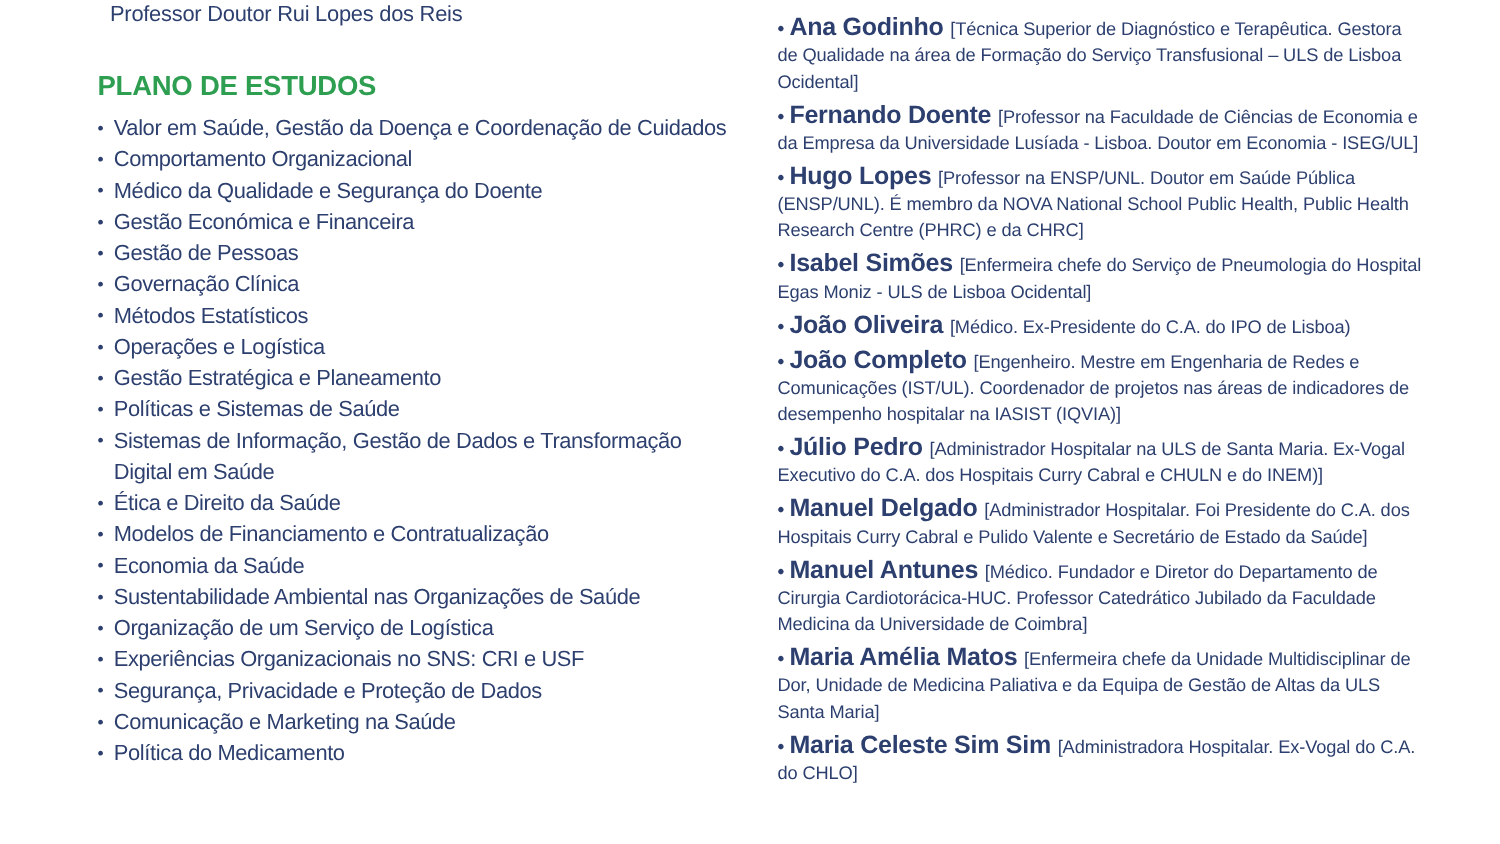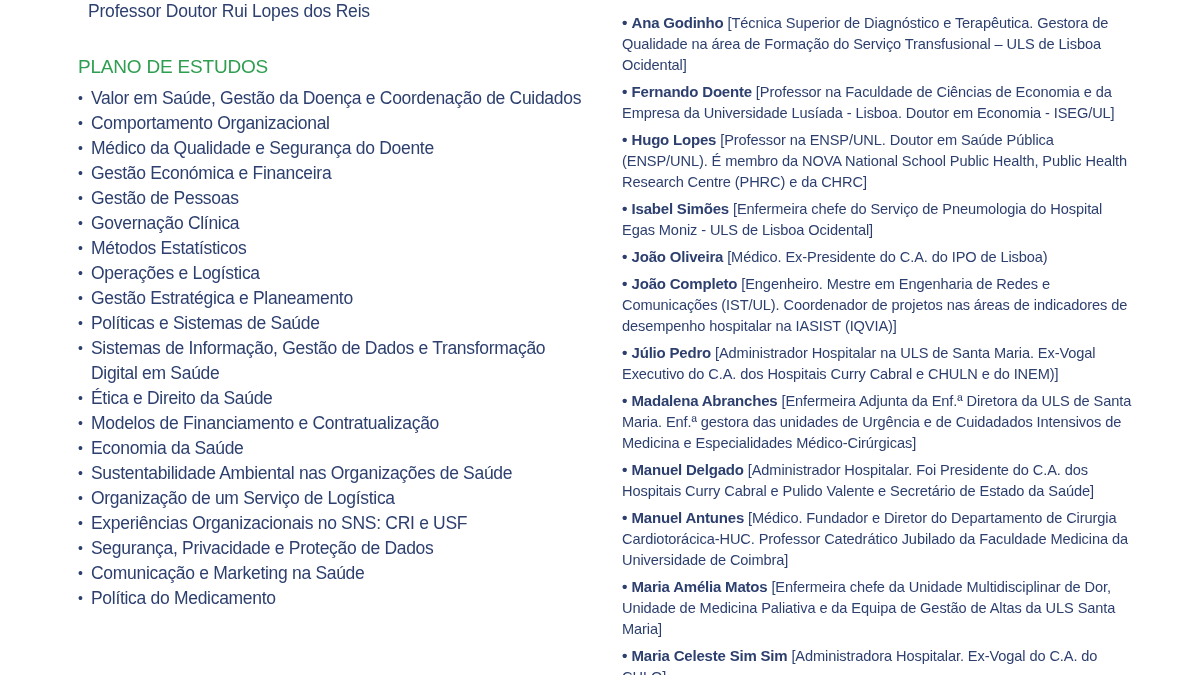--- a/index.html
+++ b/index.html
@@ -28,22 +28,22 @@
   .header-line {
     margin: 0 0 0 10px;
     font-size: 17.5px;
     line-height: 22px;
     font-weight: 400;
     color: #2c3f6e;
     letter-spacing: -0.2px;
   }
   .study-title {
     margin: 34px 0 8px 0;
-    font-size: 19px;
-    font-weight: 400;
+    font-size: 22px;
+    font-weight: 700;
     color: #2e9e50;
     letter-spacing: -0.2px;
   }
   ul.study-list {
     list-style: none;
     margin: 0;
     padding: 0;
   }
   ul.study-list li {
     position: relative;
@@ -75,21 +75,21 @@
     line-height: 21px;
     color: #2c3f6e;
     letter-spacing: -0.1px;
   }
   .member .bullet {
     font-weight: 700;
     font-size: 15.5px;
   }
   .member .name {
     font-weight: 700;
-    font-size: 15px;
+    font-size: 20px;
     letter-spacing: -0.2px;
   }
   .member .desc {
     font-weight: 400;
   }
 </style>
 </head>
 <body>
 
 <div class="page">
@@ -124,20 +124,19 @@
   </div>
 
   <div class="right-col">
       <p class="member"><span class="bullet">• </span><span class="name">Ana Godinho </span><span class="desc">[Técnica Superior de Diagnóstico e Terapêutica. Gestora de Qualidade na área de Formação do Serviço Transfusional – ULS de Lisboa Ocidental]</span></p>
       <p class="member"><span class="bullet">• </span><span class="name">Fernando Doente </span><span class="desc">[Professor na Faculdade de Ciências de Economia e da Empresa da Universidade Lusíada - Lisboa. Doutor em Economia - ISEG/UL]</span></p>
       <p class="member"><span class="bullet">• </span><span class="name">Hugo Lopes </span><span class="desc">[Professor na ENSP/UNL. Doutor em Saúde Pública (ENSP/UNL). É membro da NOVA National School Public Health, Public Health Research Centre (PHRC) e da CHRC]</span></p>
       <p class="member"><span class="bullet">• </span><span class="name">Isabel Simões </span><span class="desc">[Enfermeira chefe do Serviço de Pneumologia do Hospital Egas Moniz - ULS de Lisboa Ocidental]</span></p>
       <p class="member"><span class="bullet">• </span><span class="name">João Oliveira </span><span class="desc">[Médico. Ex-Presidente do C.A. do IPO de Lisboa)</span></p>
       <p class="member"><span class="bullet">• </span><span class="name">João Completo </span><span class="desc">[Engenheiro. Mestre em Engenharia de Redes e Comunicações (IST/UL). Coordenador de projetos nas áreas de indicadores de desempenho hospitalar na IASIST (IQVIA)]</span></p>
       <p class="member"><span class="bullet">• </span><span class="name">Júlio Pedro </span><span class="desc">[Administrador Hospitalar na ULS de Santa Maria. Ex-Vogal Executivo do C.A. dos Hospitais Curry Cabral e CHULN e do INEM)]</span></p>
-      <p class="member"><span class="bullet">• </span><span class="name">Madalena Abranches </span><span class="desc">[Enfermeira Adjunta da Enf.ª Diretora da ULS de Santa Maria. Enf.ª gestora das unidades de Urgência e de Cuidadados Intensivos de Medicina e Especialidades Médico-Cirúrgicas]</span></p>
       <p class="member"><span class="bullet">• </span><span class="name">Manuel Delgado </span><span class="desc">[Administrador Hospitalar. Foi Presidente do C.A. dos Hospitais Curry Cabral e Pulido Valente e Secretário de Estado da Saúde]</span></p>
       <p class="member"><span class="bullet">• </span><span class="name">Manuel Antunes </span><span class="desc">[Médico. Fundador e Diretor do Departamento de Cirurgia Cardiotorácica-HUC. Professor Catedrático Jubilado da Faculdade Medicina da Universidade de Coimbra]</span></p>
       <p class="member"><span class="bullet">• </span><span class="name">Maria Amélia Matos </span><span class="desc">[Enfermeira chefe da Unidade Multidisciplinar de Dor, Unidade de Medicina Paliativa e da Equipa de Gestão de Altas da ULS Santa Maria]</span></p>
       <p class="member"><span class="bullet">• </span><span class="name">Maria Celeste Sim Sim </span><span class="desc">[Administradora Hospitalar. Ex-Vogal do C.A. do CHLO]</span></p>
     </div>
 
 </div>
 
 </body></html>

